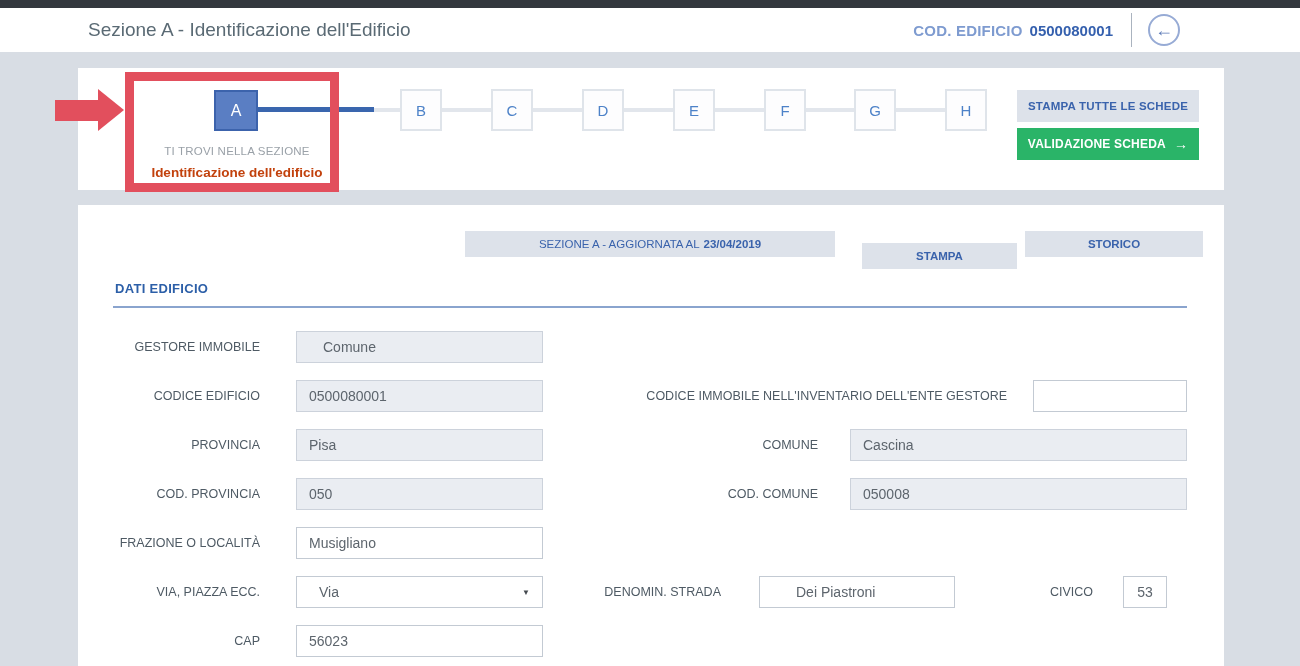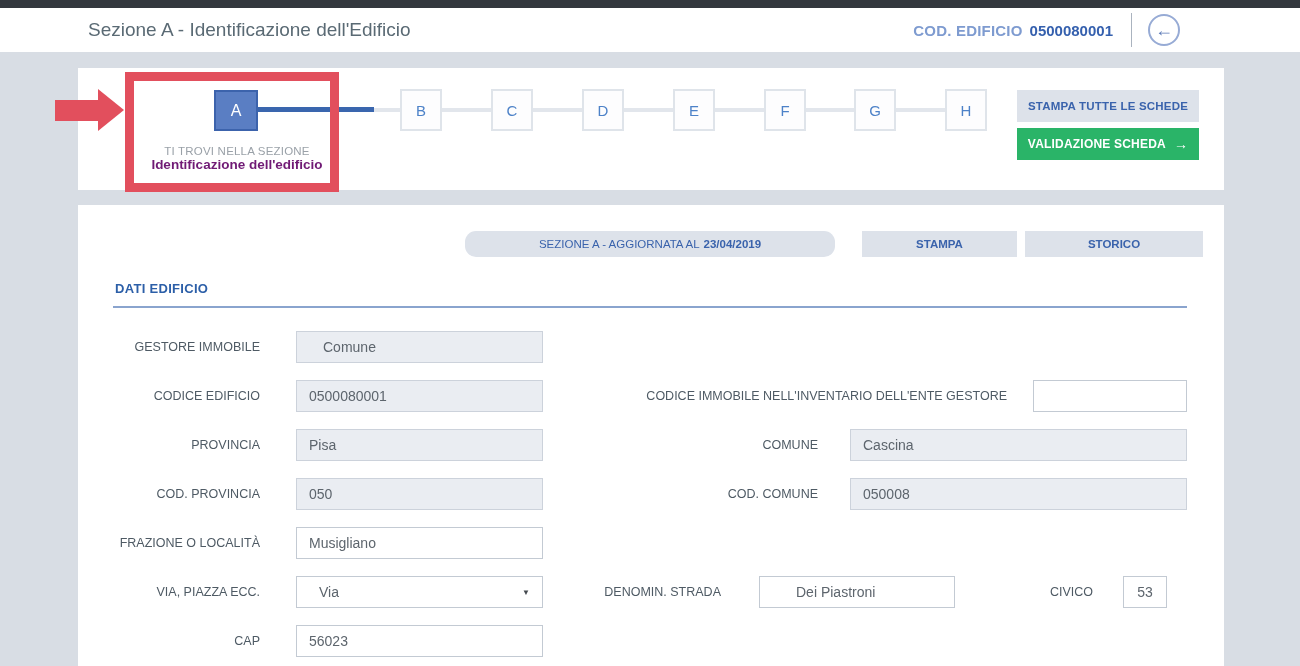--- a/index.html
+++ b/index.html
@@ -28,44 +28,44 @@
   
   .step { position:absolute; top:21px; width:42px; height:42px; border:2px solid #dfe4ea;
           background:#fdfdfe; color:#4d82c8; font-size:15px;
           display:flex; align-items:center; justify-content:center; cursor:pointer; }
   .step.active { top:22px; left:136px; width:44px; height:41px; background:#5a7ec3;
                  border-color:#3c63ac; color:#ffffff; font-size:16px; }
   .conn { position:absolute; top:40px; height:4px; background:#e2e6ec; }
   .conn.blue { top:39px; height:5px; background:#3a66ae; }
   .hint { position:absolute; left:48px; top:77px; width:222px; text-align:center; }
   .hint1 { font-size:11.5px; color:#9aa1a8; letter-spacing:0.2px; }
-  .hint2 { font-size:13.5px; font-weight:bold; color:#701a75; margin-top:0; }
+  .hint2 { font-size:13.5px; font-weight:bold; color:#c2410c; margin-top:8px; }
   .btn { display:flex; align-items:center; justify-content:center; cursor:pointer;
          font-weight:bold; letter-spacing:0.2px; }
   .btn-printall { position:absolute; right:25px; top:22px; width:182px; height:32px;
                   background:#dde2ea; color:#3a63ac; font-size:11.5px; }
   .btn-validate { position:absolute; right:25px; top:60px; width:182px; height:32px;
                   background:#2ab468; color:#ffffff; font-size:12px; }
   .btn-validate .arr { margin-left:8px; font-size:14px; font-weight:bold; }
 
   
   .red-box { position:absolute; left:125px; top:72px; width:214px; height:120px;
              border:9px solid #e24f5d; z-index:6; }
   .arrow-rect { position:absolute; left:55px; top:100px; width:43px; height:21px;
                 background:#e24f5d; z-index:6; }
   .arrow-head { position:absolute; left:98px; top:89px; width:0; height:0; z-index:6;
                 border-top:21px solid transparent; border-bottom:21px solid transparent;
                 border-left:26px solid #e24f5d; }
 
   
   .tbtn { position:absolute; top:26px; height:26px; background:#dde2ea; color:#3a63ac;
           font-size:11.5px; display:flex; align-items:center; justify-content:center; cursor:pointer; }
-  #btn-updated { left:387px; width:370px;border-radius:11px; }
+  #btn-updated { left:387px; width:370px; }
   #btn-updated b { margin-left:4px; }
-  #btn-stampa  { left:784px; width:155px; font-weight:bold; }
+  #btn-stampa  { left:784px; width:155px; font-weight:bold;margin-top:12px; }
   #btn-storico { left:947px; width:178px; font-weight:bold; }
   .section-title { position:absolute; left:37px; top:76px; font-size:13px; font-weight:bold;
                    color:#2c5fa8; letter-spacing:0.3px; }
   .rule { position:absolute; left:35px; top:101px; width:1074px; height:2px; background:#8aa4ce; }
 
   .flabel { position:absolute; font-size:12.5px; color:#4e5a64; text-align:right;
             height:32px; line-height:32px; white-space:nowrap; }
   .finput { position:absolute; height:32px; border:1px solid #c3cad3; background:#ffffff;
             font-family:"Liberation Sans", sans-serif; font-size:14px; color:#5d656d;
             padding:0 12px; outline:none; }

